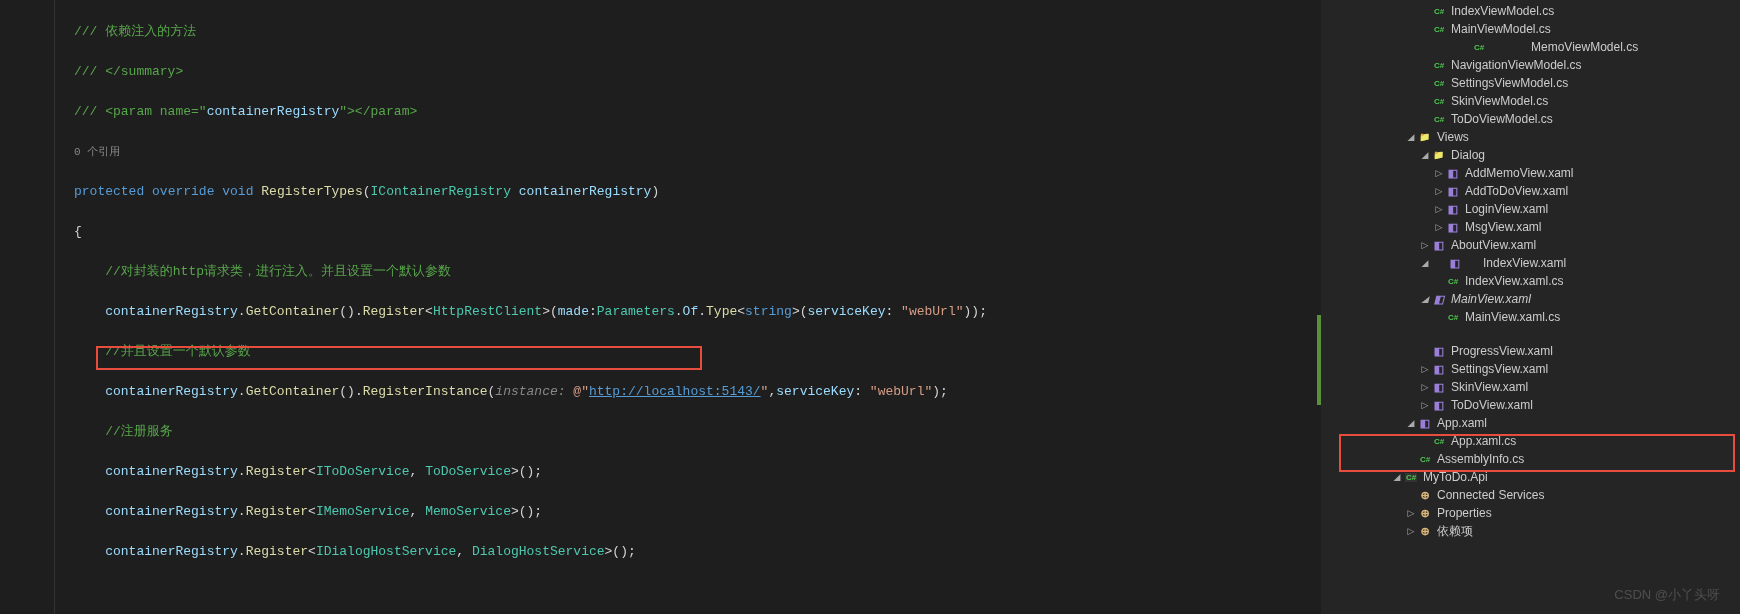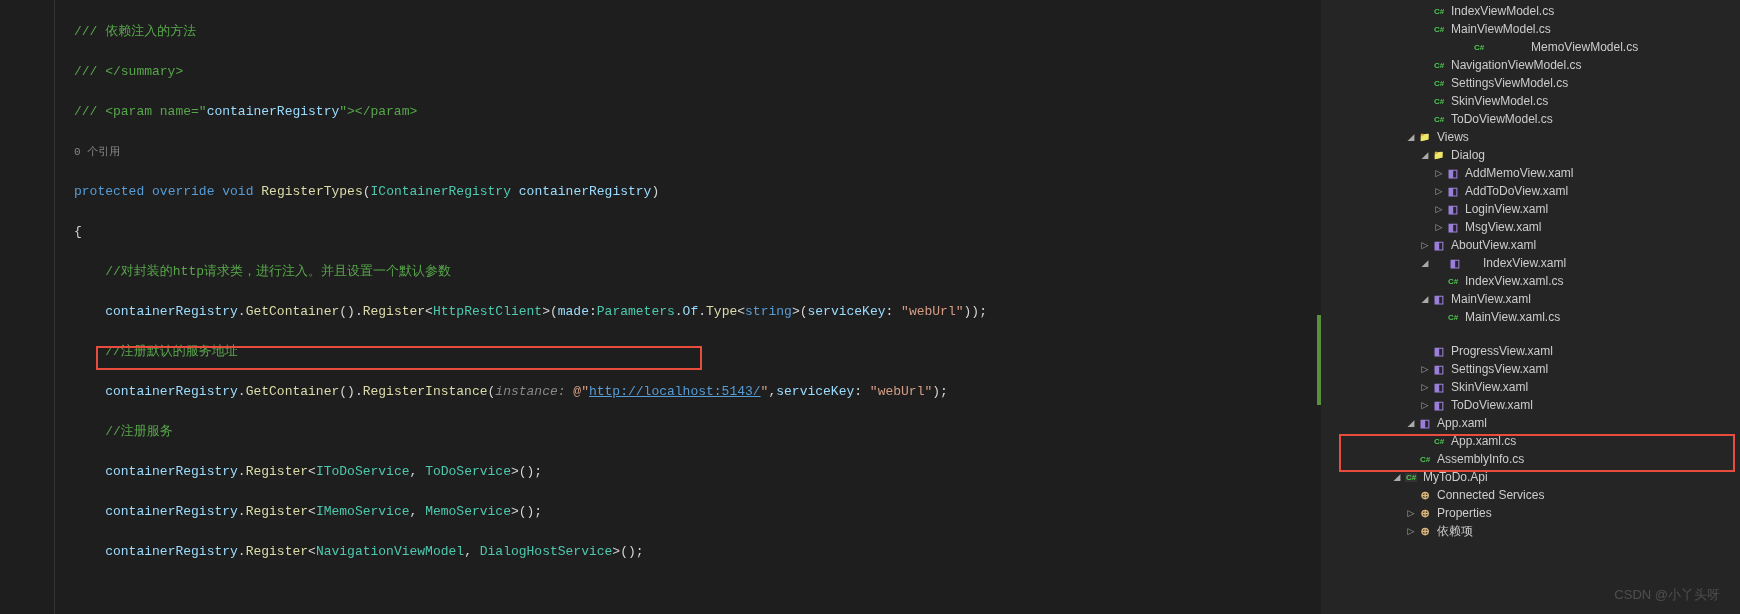--- a/index.html
+++ b/index.html
@@ -139,26 +139,26 @@
   <div class="outline-col"></div>
   <div class="code-content">
 <div class="code-line"><span class="c-comment">/// 依赖注入的方法</span></div>
 <div class="code-line"><span class="c-comment">/// &lt;/summary&gt;</span></div>
 <div class="code-line"><span class="c-comment">/// &lt;param name="</span><span class="c-param">containerRegistry</span><span class="c-comment">"&gt;&lt;/param&gt;</span></div>
 <div class="code-line"><span class="c-ref">0 个引用</span></div>
 <div class="code-line"><span class="c-keyword">protected</span> <span class="c-keyword">override</span> <span class="c-keyword">void</span> <span class="c-method">RegisterTypes</span><span class="c-punct">(</span><span class="c-type">IContainerRegistry</span> <span class="c-param">containerRegistry</span><span class="c-punct">)</span></div>
 <div class="code-line"><span class="c-punct">{</span></div>
 <div class="code-line">    <span class="c-comment">//对封装的http请求类，进行注入。并且设置一个默认参数</span></div>
 <div class="code-line">    <span class="c-param">containerRegistry</span><span class="c-punct">.</span><span class="c-method">GetContainer</span><span class="c-punct">().</span><span class="c-method">Register</span><span class="c-punct">&lt;</span><span class="c-type">HttpRestClient</span><span class="c-punct">&gt;(</span><span class="c-param">made</span><span class="c-punct">:</span><span class="c-type">Parameters</span><span class="c-punct">.</span><span class="c-param">Of</span><span class="c-punct">.</span><span class="c-method">Type</span><span class="c-punct">&lt;</span><span class="c-keyword">string</span><span class="c-punct">&gt;(</span><span class="c-param">serviceKey</span><span class="c-punct">: </span><span class="c-string">"webUrl"</span><span class="c-punct">));</span></div>
-<div class="code-line">    <span class="c-comment">//注册默认的服务地址</span></div>
+<div class="code-line">    <span class="c-comment">//并且设置一个默认参数</span></div>
 <div class="code-line">    <span class="c-param">containerRegistry</span><span class="c-punct">.</span><span class="c-method">GetContainer</span><span class="c-punct">().</span><span class="c-method">RegisterInstance</span><span class="c-punct">(</span><span class="c-paramname">instance:</span> <span class="c-string">@"</span><span class="c-url">http://localhost:5143/</span><span class="c-string">"</span><span class="c-punct">,</span><span class="c-param">serviceKey</span><span class="c-punct">: </span><span class="c-string">"webUrl"</span><span class="c-punct">);</span></div>
 <div class="code-line">    <span class="c-comment">//注册服务</span></div>
 <div class="code-line">    <span class="c-param">containerRegistry</span><span class="c-punct">.</span><span class="c-method">Register</span><span class="c-punct">&lt;</span><span class="c-type">IToDoService</span><span class="c-punct">, </span><span class="c-type">ToDoService</span><span class="c-punct">&gt;();</span></div>
 <div class="code-line">    <span class="c-param">containerRegistry</span><span class="c-punct">.</span><span class="c-method">Register</span><span class="c-punct">&lt;</span><span class="c-type">IMemoService</span><span class="c-punct">, </span><span class="c-type">MemoService</span><span class="c-punct">&gt;();</span></div>
-<div class="code-line">    <span class="c-param">containerRegistry</span><span class="c-punct">.</span><span class="c-method">Register</span><span class="c-punct">&lt;</span><span class="c-type">NavigationViewModel</span><span class="c-punct">, </span><span class="c-type">DialogHostService</span><span class="c-punct">&gt;();</span></div>
+<div class="code-line">    <span class="c-param">containerRegistry</span><span class="c-punct">.</span><span class="c-method">Register</span><span class="c-punct">&lt;</span><span class="c-type">IDialogHostService</span><span class="c-punct">, </span><span class="c-type">DialogHostService</span><span class="c-punct">&gt;();</span></div>
 
 
 
 
 
 
 
 
 
 
@@ -247,21 +247,21 @@
     <div class="tree-item" style="padding-left: 84px; gap: 16px;">
       <span class="arrow expanded"></span>
       <span class="icon icon-xaml"></span>
       <span>IndexView.xaml</span>
     </div>
     <div class="tree-item" style="padding-left: 98px;">
       <span class="arrow none"></span>
       <span class="icon icon-cs"></span>
       <span>IndexView.xaml.cs</span>
     </div>
-    <div class="tree-item" style="padding-left: 84px;">
+    <div class="tree-item" style="padding-left: 84px; font-style: italic;">
       <span class="arrow expanded"></span>
       <span class="icon icon-xaml"></span>
       <span>MainView.xaml</span>
     </div>
     <div class="tree-item" style="padding-left: 98px;">
       <span class="arrow none"></span>
       <span class="icon icon-cs"></span>
       <span>MainView.xaml.cs</span>
     </div>
     <div class="tree-item" style="padding-left: 84px; margin-top: 16px;">

